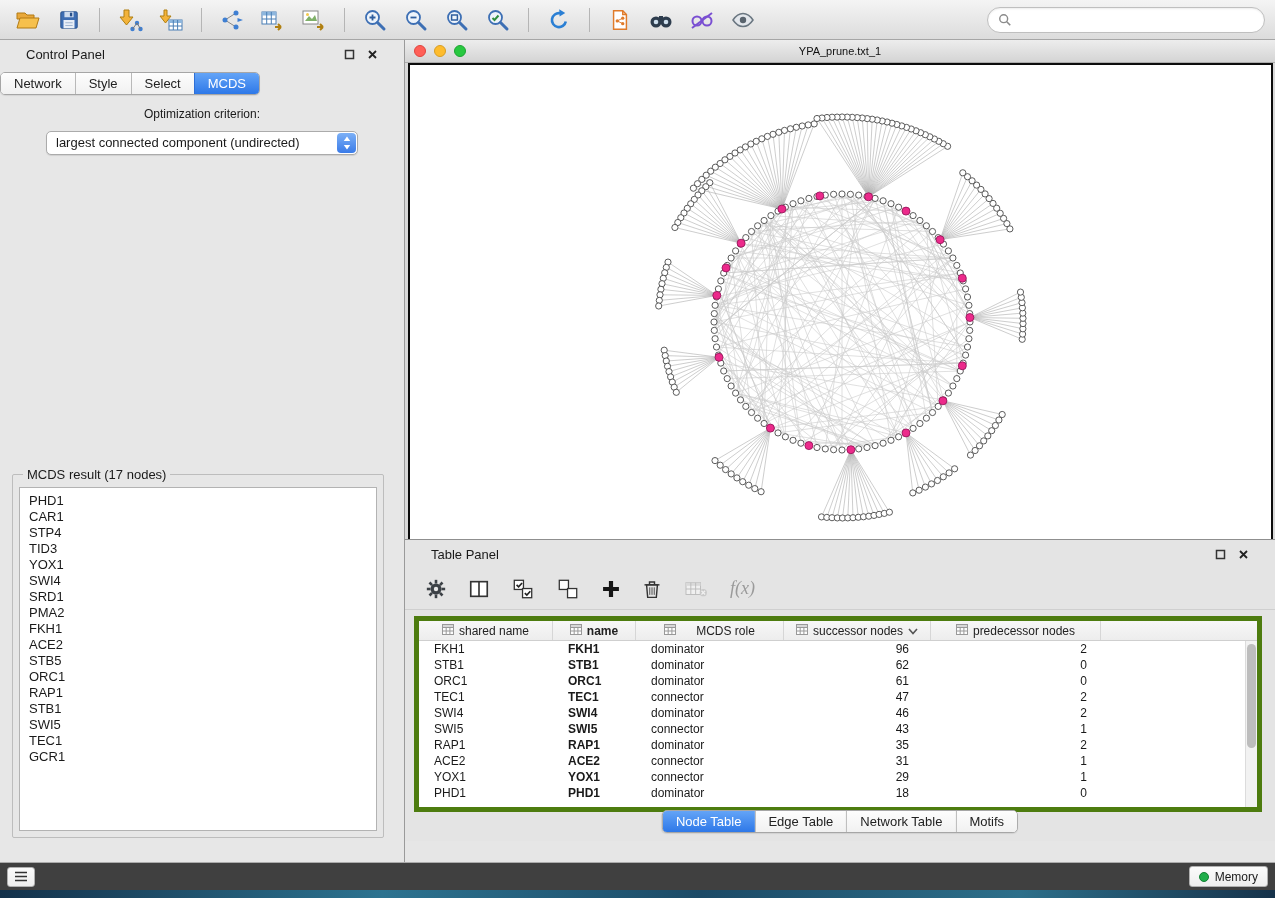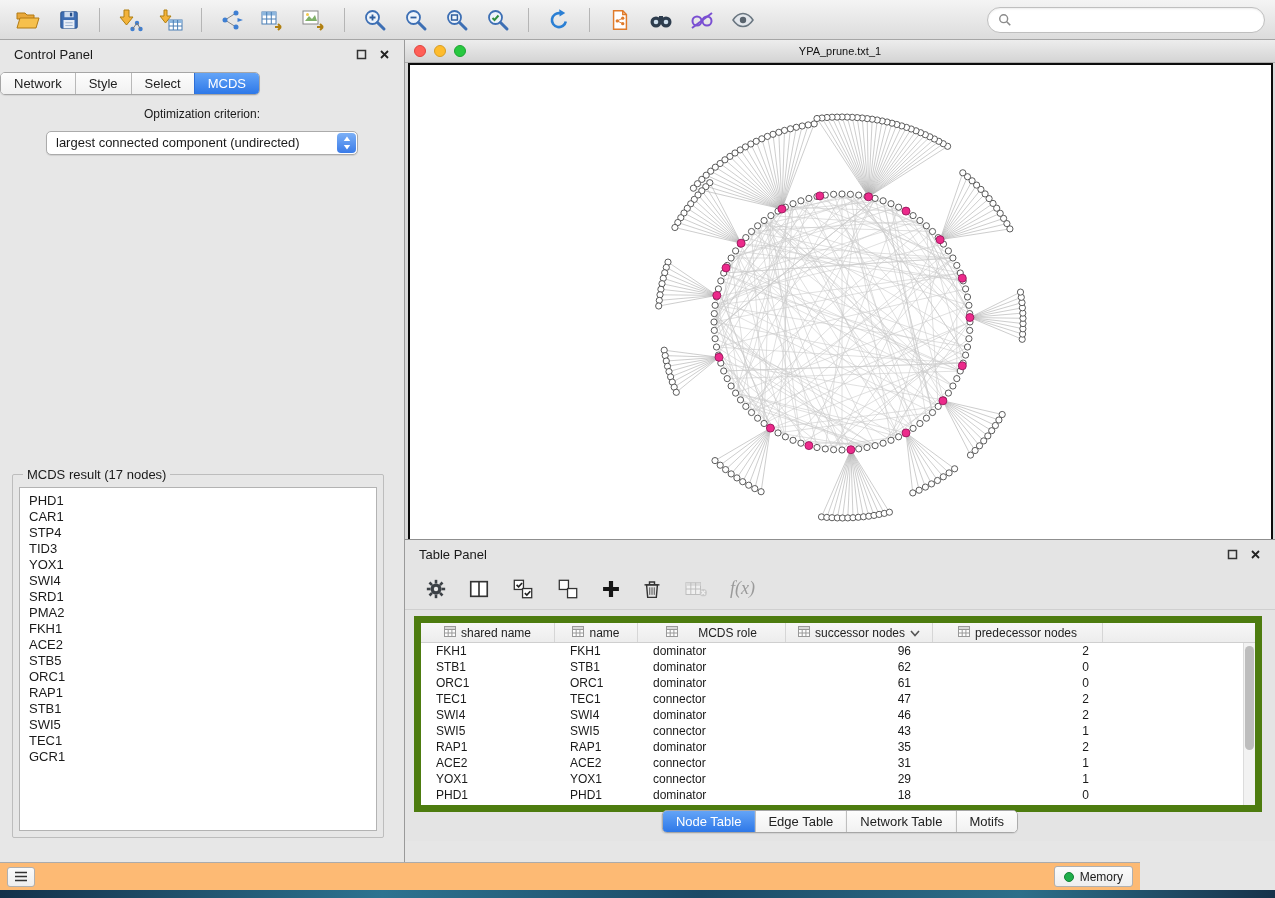--- a/index.html
+++ b/index.html
@@ -13,21 +13,21 @@
   display:flex;align-items:center;padding:0 10px;}
 .tb-groups{display:flex;align-items:center;gap:5px;}
 .tbtn{width:36px;height:30px;display:flex;align-items:center;justify-content:center;border-radius:4px;cursor:pointer;}
 .sep{width:1px;height:24px;background:#b5b5b5;margin:0 7px;}
 .search{margin-left:auto;width:278px;height:26px;background:#fff;border:1px solid #bfbfbf;
   border-radius:13px;display:flex;align-items:center;padding:0 10px;gap:6px;box-shadow:inset 0 1px 2px rgba(0,0,0,.08);}
 .search input{flex:1;border:none;outline:none;background:transparent;font:13px "Liberation Sans",sans-serif;}
 
 
 .control-panel{position:absolute;left:0;top:40px;width:405px;height:822px;background:#e7e7e7;border-right:1px solid #9a9a9a;}
-.panel-header{height:28px;display:flex;align-items:center;padding:0 14px;font-size:13px;}
+.panel-header{height:28px;display:flex;align-items:center;padding:0 26px;font-size:13px;}
 .ph-controls{margin-left:auto;display:flex;gap:12px;align-items:center;}
 .ph-ic{display:inline-flex;cursor:pointer;}
 .tabs-row{display:flex;margin-top:4px;}
 .seg{display:inline-flex;border:1px solid #a6a6a6;border-radius:5px;overflow:hidden;background:#fbfbfb;box-shadow:0 1px 1px rgba(0,0,0,.08);}
 .seg .tab{padding:3px 13px;font-size:13px;color:#222;background:linear-gradient(#fdfdfd,#f1f1f1);cursor:pointer;}
 .seg .tab + .tab{border-left:1px solid #b9b9b9;}
 .seg .tab.active{background:linear-gradient(#63a4f7,#2e78e8);color:#fff;border-left-color:#2e6fd6;}
 .opt-label{text-align:center;margin-top:12px;font-size:12px;}
 .dropdown{position:relative;width:312px;height:24px;margin:10px auto 0;background:#fff;border:1px solid #ababab;border-radius:5px;cursor:pointer;box-shadow:0 1px 1px rgba(0,0,0,.1);}
 .dd-text{display:block;line-height:22px;padding-left:9px;font-size:13px;white-space:nowrap;overflow:hidden;}
@@ -52,38 +52,38 @@
 .light.green{background:#28c840;border:1px solid #1da433;}
 .net-title{position:absolute;left:0;right:0;text-align:center;font-size:11px;color:#111;}
 .net-canvas{position:absolute;left:3px;top:23px;width:865px;height:497px;border:2px solid #0c0c0c;background:#fff;}
 .net-canvas svg{display:block;width:100%;height:100%;}
 
 
 .table-panel{position:absolute;left:405px;top:539px;width:870px;height:302px;background:#e4e4e4;border-top:1px solid #8f8f8f;}
 .tp-toolbar{position:absolute;left:0;top:28px;right:0;height:42px;display:flex;align-items:center;gap:21px;padding:0 20px;border-bottom:1px solid #cfcfcf;}
 .ttbtn{display:flex;align-items:center;justify-content:center;cursor:pointer;}
 .fx{font-family:"Liberation Serif",serif;font-style:italic;font-size:18px;color:#9a9a9a;}
-.table-wrap{position:absolute;left:9px;top:76px;width:848px;height:196px;background:#fff;border:7px solid #4d7c0f;overflow:hidden;}
+.table-wrap{position:absolute;left:9px;top:76px;width:848px;height:196px;background:#fff;border:5px solid #4d7c0f;overflow:hidden;}
 .thead{display:flex;height:20px;background:linear-gradient(#f7f7f7,#ededed);border-bottom:1px solid #cfcfcf;}
 .th{display:flex;align-items:center;justify-content:center;gap:5px;font-size:12px;color:#222;border-right:1px solid #d6d6d6;cursor:pointer;}
 .hlabel{white-space:nowrap;}
-.c0{width:134px;}.c1{width:83px;}.c2{width:148px;gap:20px;}.c3{width:147px;}.c4{width:170px;}.cfill{flex:1;border-right:none;}
+.c0{width:134px;}.c1{width:83px;font-weight:bold;}.c2{width:148px;gap:20px;}.c3{width:147px;}.c4{width:170px;}.cfill{flex:1;border-right:none;}
 .tbody{position:absolute;left:0;top:20px;right:12px;bottom:0;}
 .trow{display:flex;height:16px;background:#fff;cursor:default;}
 .td{font-size:12px;line-height:16px;white-space:nowrap;overflow:hidden;}
 .td.c0,.td.c1,.td.c2{padding-left:15px;}
 .td.num{text-align:right;}
 .td.c3{padding-right:22px;}
 .td.c4{padding-right:14px;}
 .vscroll{position:absolute;right:0;top:20px;bottom:0;width:12px;background:#f2f2f2;border-left:1px solid #dcdcdc;}
 .vthumb{position:absolute;left:1px;right:1px;top:3px;height:104px;background:#bdbdbd;border-radius:5px;cursor:grab;}
 .bottom-tabs{position:absolute;left:50%;transform:translateX(-50%);bottom:8px;}
 
 
-.status-bar{position:absolute;left:0;top:862px;width:1140px;height:28px;background:#fdba74;border-top:1px solid #ababab;display:flex;align-items:center;padding:0 7px;}
+.status-bar{position:absolute;left:0;top:862px;width:1275px;height:28px;background:#404040;border-top:1px solid #ababab;display:flex;align-items:center;padding:0 7px;}
 .menu-btn{width:28px;height:20px;border:1px solid #b0b0b0;border-radius:3px;background:linear-gradient(#fbfbfb,#eee);display:flex;align-items:center;justify-content:center;cursor:pointer;}
 .memory-btn{margin-left:auto;height:21px;border:1px solid #b0b0b0;border-radius:3px;background:linear-gradient(#fbfbfb,#eee);display:flex;align-items:center;gap:6px;padding:0 9px;font-size:12px;cursor:pointer;}
 .gdot{width:10px;height:10px;border-radius:50%;background:#1fae4a;border:1px solid #138134;}
 .desktop-strip{position:absolute;left:0;top:890px;width:1275px;height:8px;
   background:linear-gradient(90deg,#13314a,#2d7390 30%,#1c4a66 55%,#2d6f8a 80%,#16324a);}
 </style>
 </head>
 <body>
 
 <div id="root">

